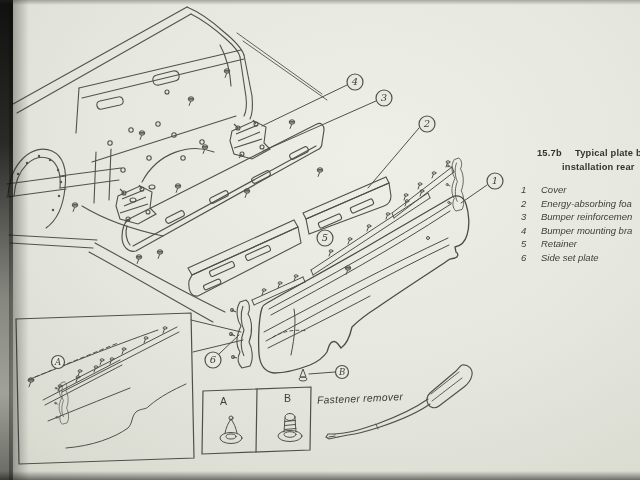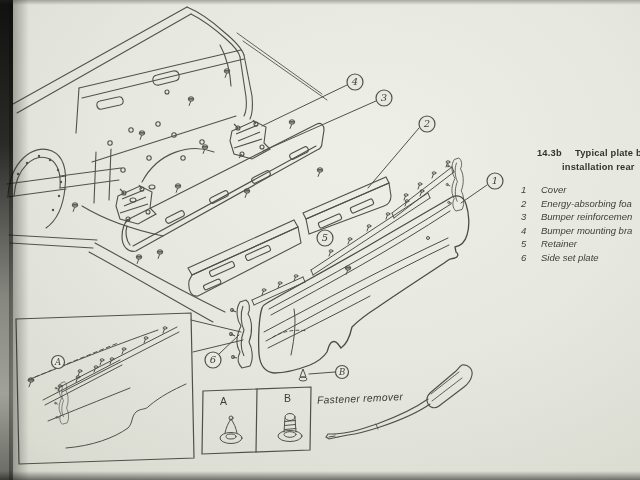--- a/index.html
+++ b/index.html
@@ -273,21 +273,21 @@
       <circle cx="427" cy="124" r="8"></circle>
       <circle cx="384" cy="98" r="8"></circle>
       <circle cx="355" cy="82" r="8"></circle>
       <circle cx="325" cy="238" r="8"></circle>
       <circle cx="213" cy="360" r="8"></circle>
       <circle cx="58" cy="362" r="6.5"></circle>
       <circle cx="342" cy="372" r="6.5"></circle>
     </g>
   </svg>
 
-  <div class="t fig-head" style="left:537px;top:148px;">14.3b</div>
+  <div class="t fig-head" style="left:537px;top:148px;">15.7b</div>
   <div class="t fig-head" style="left:575px;top:148px;">Typical plate b</div>
   <div class="t fig-head" style="left:562px;top:162px;">installation rear</div>
 
   <div class="legend-row" style="top:184px;">
     <span class="legend-num">1</span>
     <span class="legend-label">Cover</span>
   </div>
   <div class="legend-row" style="top:197.5px;">
     <span class="legend-num">2</span>
     <span class="legend-label">Energy-absorbing foa</span>

